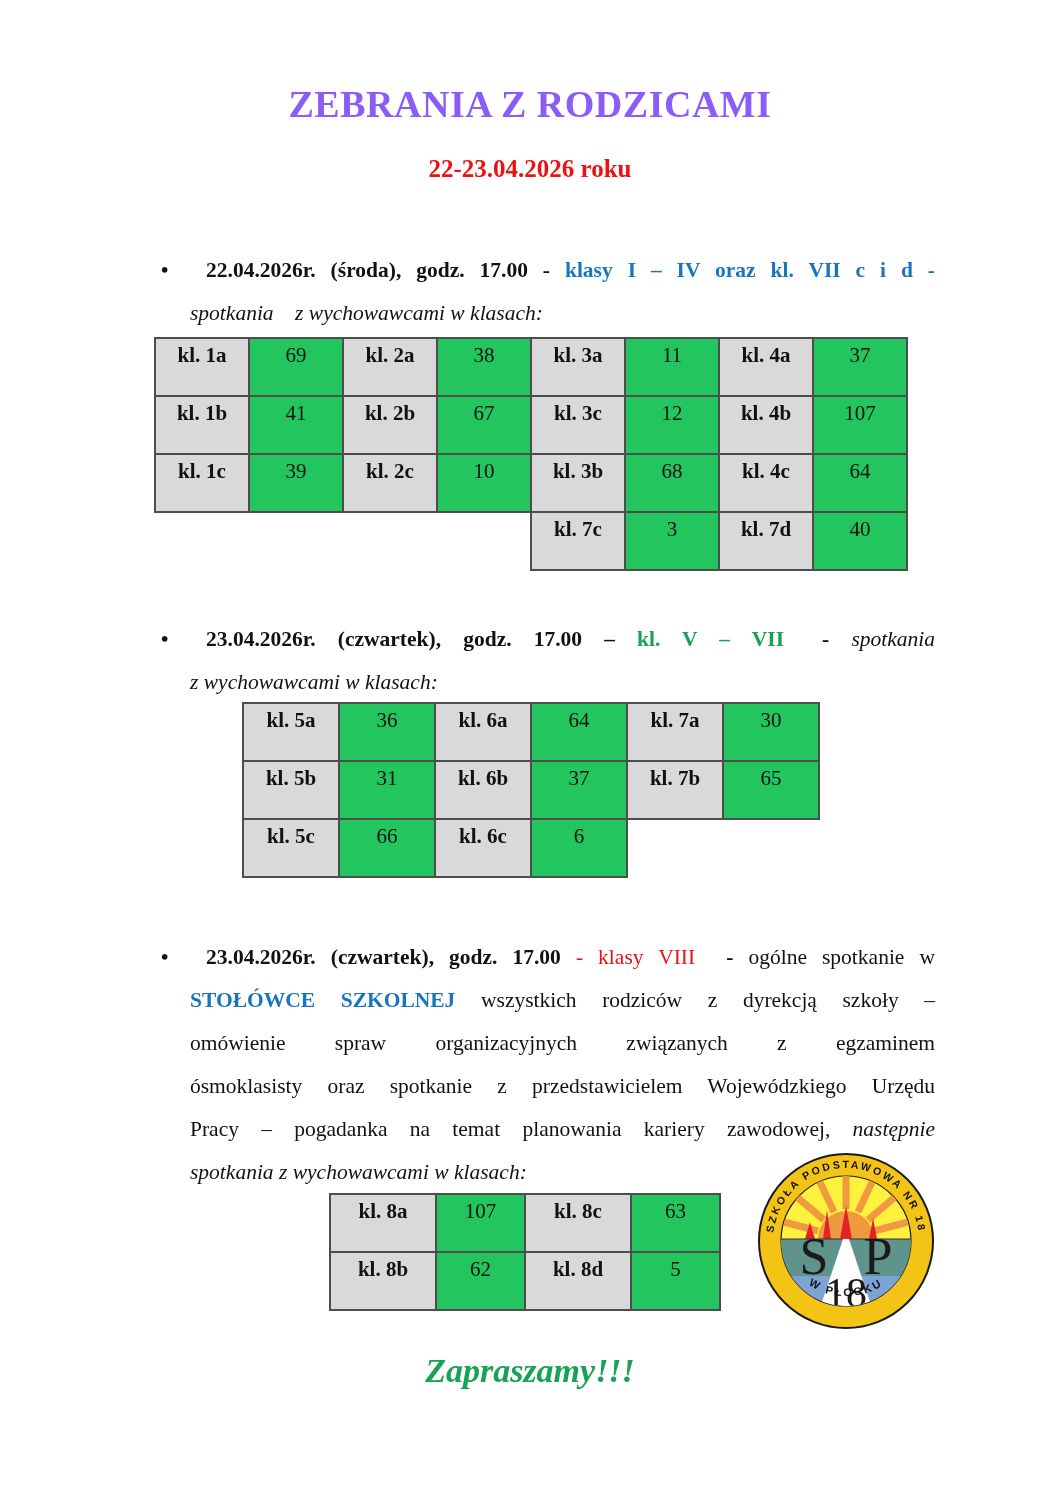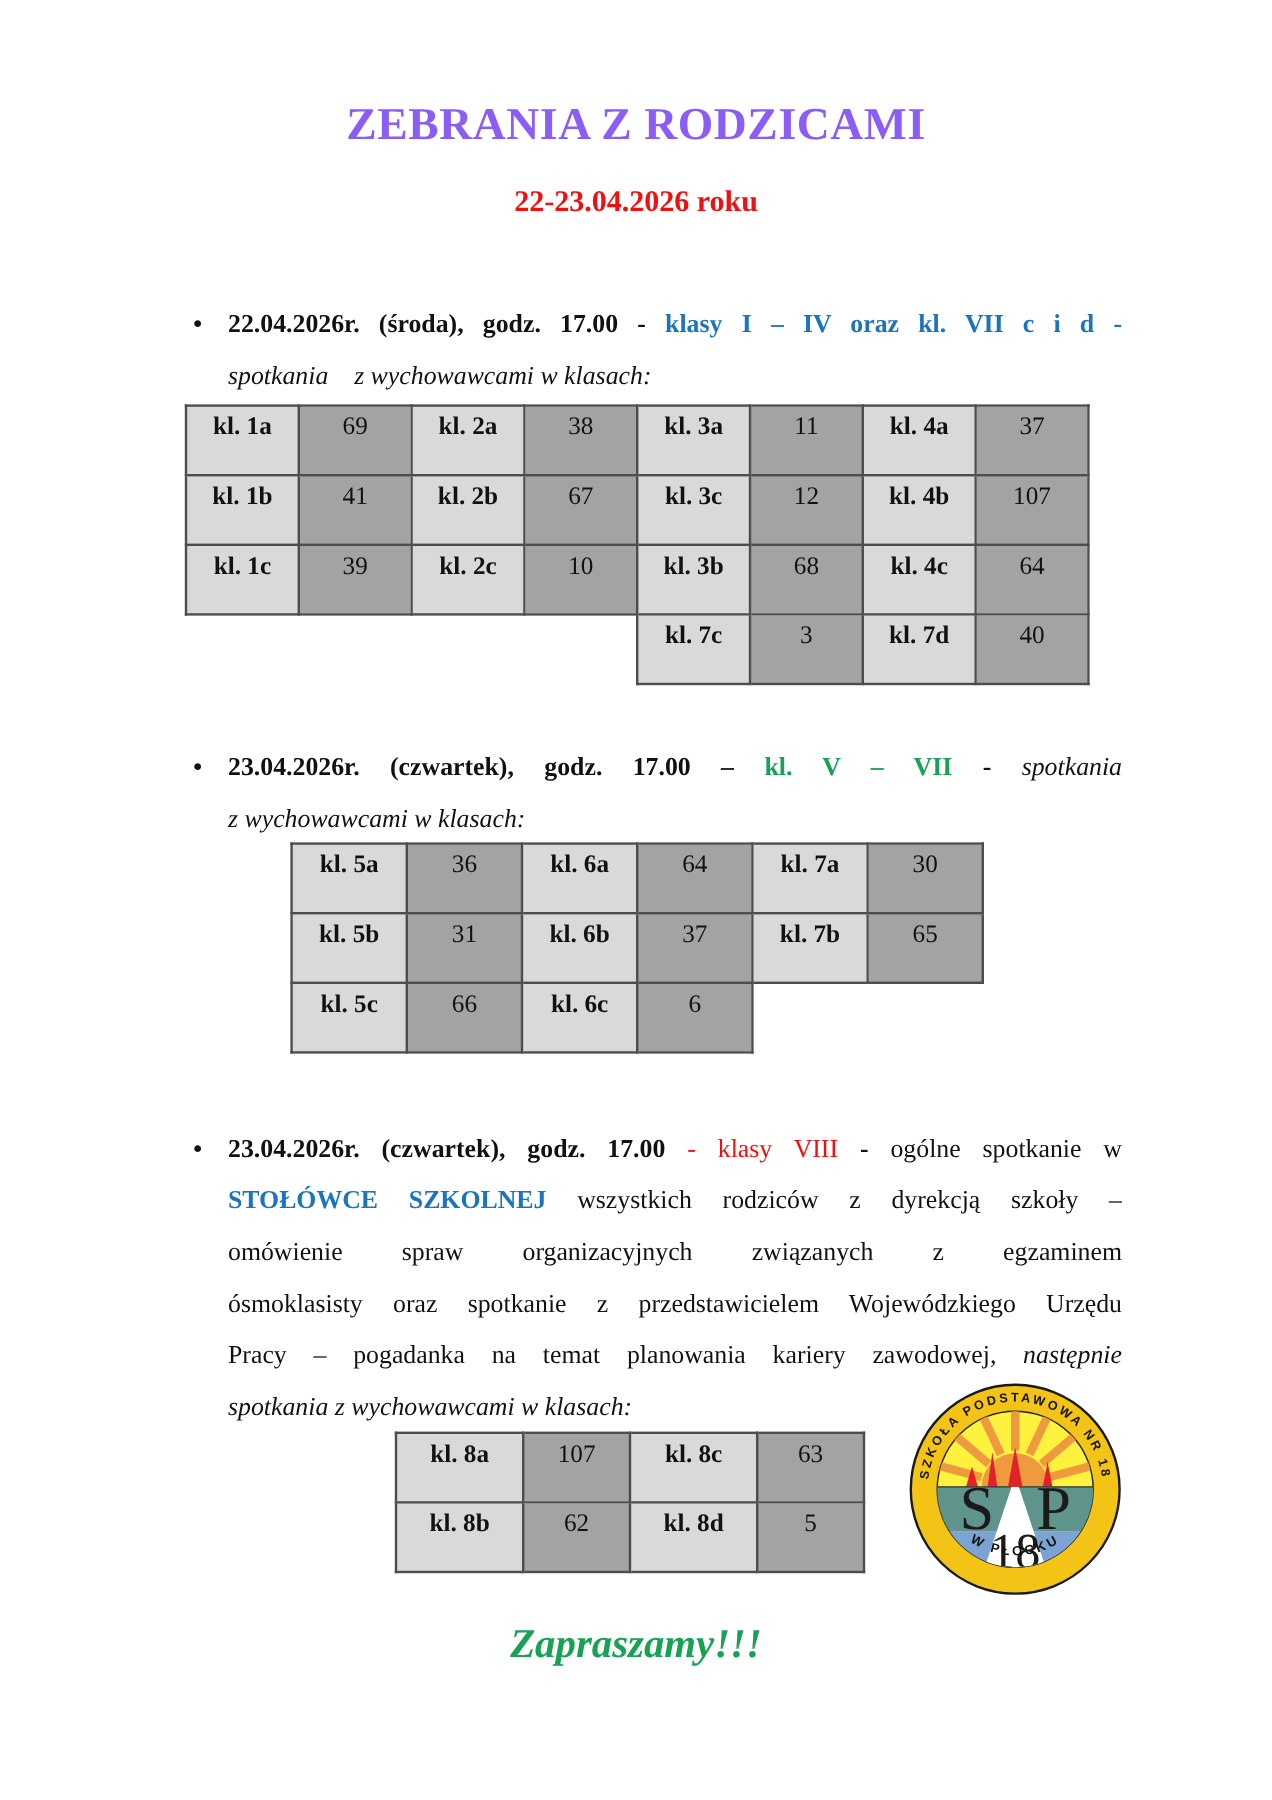--- a/index.html
+++ b/index.html
@@ -21,34 +21,34 @@
   }
 
   .para {
     position:absolute; left:155px; width:780px;
     font-size:21.5px; line-height:43px;
   }
   .para .dot { position:absolute; left:6px; top:0px; font-weight:bold; font-size:21px; }
   .ptext { margin-left:35px; }
   .jline { text-align:justify; text-align-last:justify; }
   .lline { text-align:left; }
-  .bd { font-weight:bold; }
+  .bd { font-weight:bold;margin-left:16px; }
   .it { font-style:italic; }
   .blue  { color:#1B75BC; font-weight:bold; }
   .green { color:#17A254; font-weight:bold; }
   .redt  { color:#EE1111; font-weight:normal; }
 
   table.sched { position:absolute; border-collapse:collapse; table-layout:fixed; }
   table.sched td {
     border:2px solid #4D4D4D; height:58px; box-sizing:border-box;
     vertical-align:top; text-align:center; padding:4px 2px 0 2px;
     font-size:21px; overflow:hidden;margin-top:16px;
   }
   td.cl { background:#D9D9D9; font-weight:bold; }
-  td.cv { background:#a3a3a3; }
+  td.cv { background:#22c55e; }
   td.ghost { border:none !important; background:transparent; }
   #t1 td { width:94px; }
   #t2 td { width:96px; }
   #t3 td.cl { width:106px; }
   #t3 td.cv { width:89px; }
 
   .footer {
     top:1352px; left:0; width:1060px; text-align:center;
     font-size:34px; font-weight:bold; font-style:italic; color:#17A254;
   }

